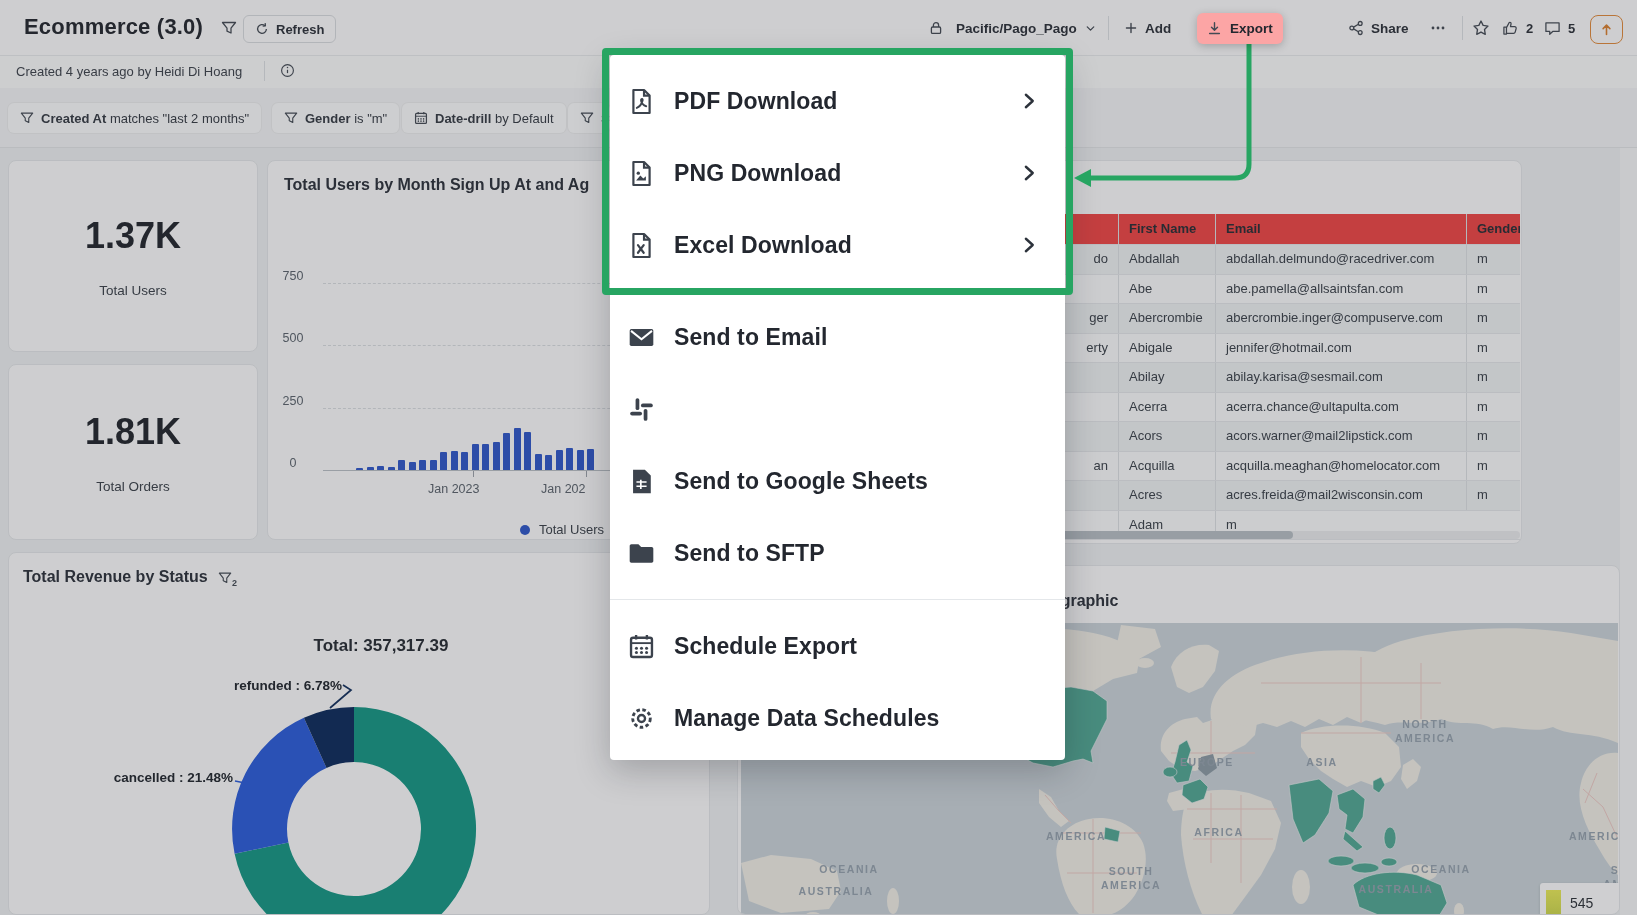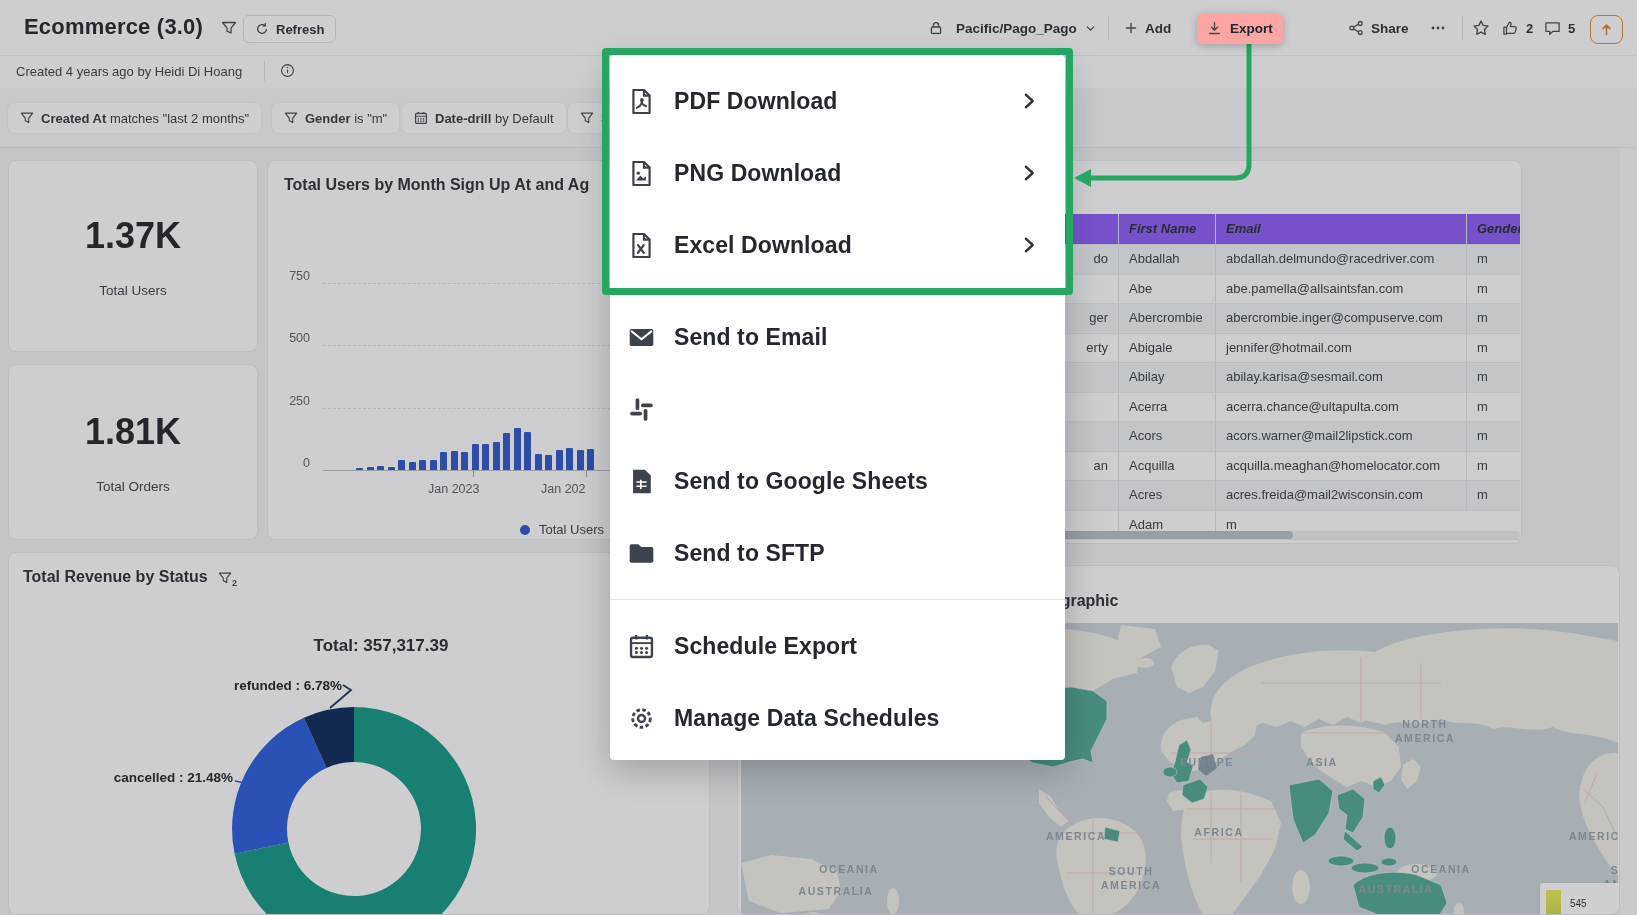--- a/index.html
+++ b/index.html
@@ -35,50 +35,50 @@
   
   .card { position:absolute; background:#fbfcfd; border:1px solid #e3e6e9; border-radius:8px; }
   .kpi { display:flex; flex-direction:column; align-items:center; justify-content:center; gap:26px; }
   .kpi .v { font-size:36px; font-weight:700; color:#21252c; }
   .kpi .l { font-size:13.5px; color:#3a4049; }
   .cardtitle { position:absolute; font-size:16px; font-weight:600; color:#2b303a; }
 
   
   .grid { position:absolute; border-top:1px dashed #d9dde1; height:0; }
   .grid.base { border-top:1px solid #b9bfc6; }
-  .ytick { position:absolute; width:34px; text-align:right; font-size:12.5px; color:#5a626c; }
+  .ytick { position:absolute; width:34px; text-align:center; font-size:12.5px; color:#5a626c; }
   .xtick { position:absolute; width:90px; font-size:12.5px; color:#5a626c; }
   .tickmark { position:absolute; width:1px; height:6px; background:#9aa1a9; }
   .bars { position:absolute; display:flex; align-items:flex-end; gap:3.5px; }
   .bars .bar { width:7px; background:#2d57c9; border-radius:1px 1px 0 0; }
   .legend { position:absolute; display:flex; align-items:center; gap:9px; font-size:13px; color:#3a4049; white-space:nowrap; }
   .ldot { width:10px; height:10px; border-radius:50%; background:#2d57c9; }
 
   
   .utable { position:absolute; left:0; top:53px; width:782px; font-size:13px; color:#394049; }
   .trow { display:grid; grid-template-columns:380px 97px 251px 54px; border-bottom:1px solid #e3e6e9; }
   .trow > div { padding:0 10px; height:28.5px; line-height:28.5px; overflow:hidden; white-space:nowrap; border-left:1px solid #dcdfe3; }
   .trow > div:first-child { border-left:none; text-align:right; }
-  .trow.head { font-weight:700; color:#272c34; background:#8b5cf6;font-style:italic; }
+  .trow.head { font-weight:700; color:#272c34; background:#ef4444; }
   .trow.head > div { height:30px; line-height:30px; }
   .trow.odd { background:#eef1f3; }
   .trow.even { background:#f9fafb; }
   .hscroll { position:absolute; left:2px; top:370px; width:780px; height:8px; background:#e9ebee; border-radius:4px; }
   .hscroll .thumb { position:absolute; left:0; top:0; width:553px; height:8px; background:#b7bec5; border-radius:4px; }
 
   
   .callout { position:absolute; font-size:13.5px; font-weight:600; color:#21262e; text-align:right; width:170px; }
   .totaltxt { position:absolute; font-size:17px; font-weight:600; color:#262b33; width:300px; text-align:center; }
   .fsub { font-size:9px; vertical-align:sub; color:#434a54; }
 
   
   .maplegend { position:absolute; left:802px; top:317px; width:98px; height:40px; background:#fdfdfe; border-radius:3px;
                box-shadow:0 1px 3px rgba(0,0,0,.15); display:flex; align-items:center; gap:9px; padding:6px; }
   .maplegend .swatch { width:15px; height:26px; background:linear-gradient(#e9eb58,#ccd74d); }
-  .maplegend .val { font-size:10px; color:#2c3138; }
+  .maplegend .val { font-size:14px; color:#2c3138; }
 
   
   .overlay { position:absolute; inset:0; background:rgba(45,47,51,.22); z-index:40; }
   .exportmenu { position:absolute; left:610px; top:55px; width:455px; height:705px; background:#ffffff; border-radius:4px;
                 box-shadow:0 10px 34px rgba(20,24,30,.25); z-index:50; padding-top:10px; }
   .mi { display:flex; align-items:center; height:72px; padding:0 26px 0 18px; cursor:pointer; }
   .mi .mic { width:27px; height:27px; color:#3c434d; margin-right:19px; flex:none; }
   .mi .mic svg { width:100%; height:100%; }
   .mi .mlab { font-size:23px; font-weight:600; color:#23272f; letter-spacing:.1px; flex:1; white-space:nowrap; }
   .mi .mchev { width:20px; height:20px; color:#2c323b; }

